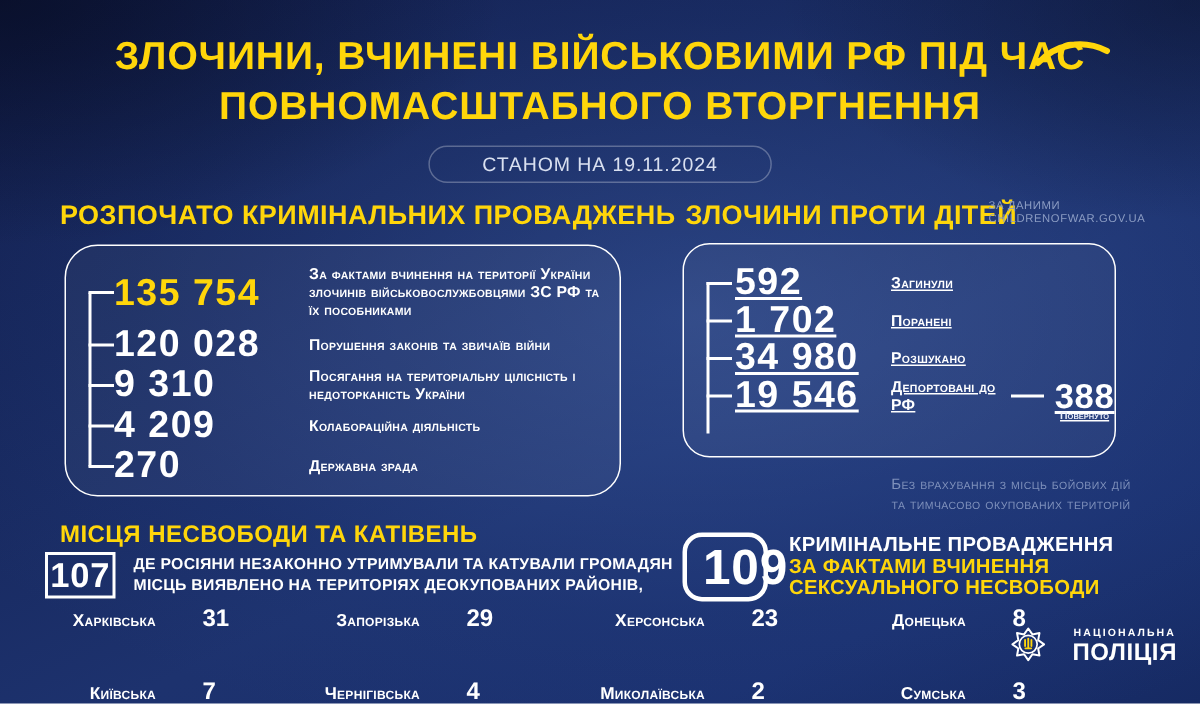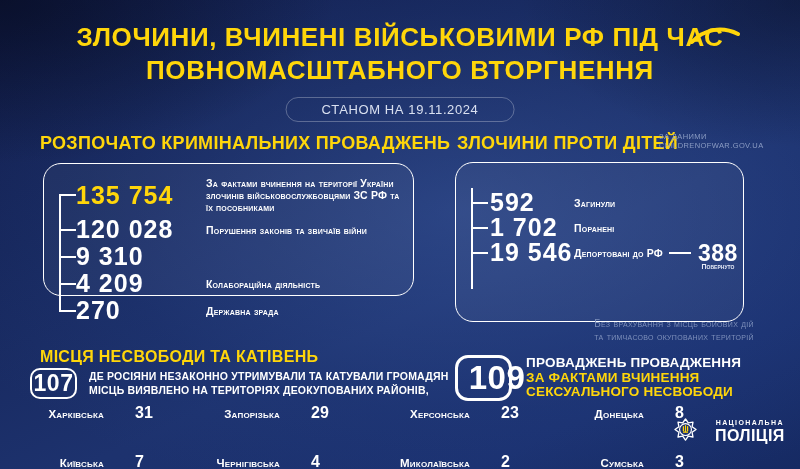--- a/index.html
+++ b/index.html
@@ -28,50 +28,50 @@
     padding:4px 35px;font-size:13px;color:#d9e0f0;letter-spacing:0.6px;white-space:nowrap;
   }
   .sec-heading{position:absolute;color:var(--yellow);font-weight:bold;font-size:18px;letter-spacing:0.3px;white-space:nowrap;}
   #proc-heading{left:40px;top:133px;}
   #child-heading{left:457px;top:133px;}
   .source{position:absolute;left:659px;top:132px;font-size:7.5px;line-height:9px;color:var(--muted);letter-spacing:0.4px;}
   .stat-box{
     position:absolute;border:1.5px solid #fff;border-radius:18px;
     background:rgba(255,255,255,0.045);
   }
-  #proc-box{left:43px;top:163px;width:371px;height:133px;padding-top:10px;}
-  #child-box{left:455px;top:162px;width:289px;height:160px;padding-top:27px;}
+  #proc-box{left:43px;top:163px;width:371px;height:168px;padding-top:10px;border-radius:22px;}
+  #child-box{left:455px;top:162px;width:289px;height:143px;padding-top:13px;text-decoration:underline;}
   .vline{position:absolute;width:2px;background:#fff;}
   #proc-vline{left:15px;top:31px;height:116px;}
   #child-vline{left:15px;top:25px;height:101px;}
   .srow{position:relative;display:flex;align-items:center;}
   .srow::before{content:"";position:absolute;left:15px;top:50%;margin-top:-1px;width:17px;height:2px;background:#fff;}
   #proc-box .srow{padding-left:32px;height:27px;}
   #proc-box .srow.tall{height:42px;}
   #child-box .srow{padding-left:34px;height:25px;}
   .val{font-weight:bold;font-size:25px;letter-spacing:1px;flex-shrink:0;}
   #proc-box .val{width:130px;}
   #child-box .val{width:84px;}
   .hl{color:var(--yellow);}
   .lbl{font-size:10.5px;font-weight:bold;line-height:12px;font-variant:small-caps;letter-spacing:0.2px;color:#fff;}
   #proc-box .lbl{width:198px;}
-  #child-box .lbl{width:150px;}
+  #child-box .lbl{width:150px;margin-left:20px;}
   #child-box .srow.last .lbl{width:auto;}
   .dash{width:22px;height:2px;background:#fff;margin:0 7px 0 6px;flex-shrink:0;}
   .ret{display:flex;flex-direction:column;align-items:center;margin-top:7px;}
   .ret .rv{font-size:23px;font-weight:bold;line-height:20px;letter-spacing:0.5px;}
   .ret .rl{font-size:7px;font-variant:small-caps;font-weight:bold;color:#e8ecf8;}
   .footnote{
     position:absolute;left:544px;top:318px;width:260px;text-align:center;
     font-size:10px;line-height:12.5px;color:#7e90bb;font-variant:small-caps;letter-spacing:0.3px;
   }
   #conf-heading{left:40px;top:348px;font-size:16px;}
   .badge{
     display:flex;align-items:center;justify-content:center;
-    border:2.5px solid #fff;border-radius:10px;font-weight:bold;color:#fff;flex-shrink:0;
+    border:2.5px solid #fff;border-radius:0;font-weight:bold;color:#fff;flex-shrink:0;
   }
   #badge-107{position:absolute;left:30px;top:368px;width:47px;height:31px;font-size:23px;letter-spacing:0.5px;}
   .conf-desc{
     position:absolute;left:89px;top:370px;font-size:10.5px;font-weight:bold;line-height:13.5px;letter-spacing:0.2px;
   }
   .regions{
     position:absolute;left:30px;top:404px;
     display:grid;grid-template-columns:74px 30px 84px 34px 94px 34px 78px 22px;
     column-gap:8px;row-gap:4px;align-items:baseline;gap:31px;
   }
@@ -107,20 +107,21 @@
   <div class="srow tall">
     <span class="val hl">135 754</span>
     <span class="lbl">За фактами вчинення на території України злочинів військовослужбовцями ЗС РФ та їх пособниками</span>
   </div>
   <div class="srow">
     <span class="val">120 028</span>
     <span class="lbl">Порушення законів та звичаїв війни</span>
   </div>
   <div class="srow">
     <span class="val">9 310</span>
+    <span class="lbl">Посягання на територіальну цілісність і недоторканість України</span>
   </div>
   <div class="srow">
     <span class="val">4 209</span>
     <span class="lbl">Колабораційна діяльність</span>
   </div>
   <div class="srow">
     <span class="val">270</span>
     <span class="lbl">Державна зрада</span>
   </div>
 </div>
@@ -133,20 +134,24 @@
 
 <div class="stat-box" id="child-box">
   <div class="vline" id="child-vline"></div>
   <div class="srow">
     <span class="val">592</span>
     <span class="lbl">Загинули</span>
   </div>
   <div class="srow">
     <span class="val">1 702</span>
     <span class="lbl">Поранені</span>
+  </div>
+  <div class="srow">
+    <span class="val">34 980</span>
+    <span class="lbl">Розшукано</span>
   </div>
   <div class="srow last">
     <span class="val">19 546</span>
     <span class="lbl">Депортовані до РФ</span>
     <span class="dash"></span>
     <span class="ret">
       <span class="rv">388</span>
       <span class="rl">Повернуто</span>
     </span>
   </div>
@@ -179,21 +184,21 @@
   <span class="region-val">4</span>
   <span class="region-name">Миколаївська</span>
   <span class="region-val">2</span>
   <span class="region-name">Сумська</span>
   <span class="region-val">3</span>
 </div>
 
 <div class="sv">
   <div class="badge" id="badge-109">109</div>
   <div class="sv-lines">
-    <div>ПРОВАДЖЕНЬ ПРОВАДЖЕННЯ</div>
+    <div>КРИМІНАЛЬНЕ ПРОВАДЖЕННЯ</div>
     <div class="y">ЗА ФАКТАМИ ВЧИНЕННЯ</div>
     <div class="y">СЕКСУАЛЬНОГО НЕСВОБОДИ</div>
   </div>
 </div>
 
 <div class="logo">
   <svg width="23" height="27" viewBox="0 0 24 28">
     <polygon points="12,2 14.9,6.1 19.8,5.2 18.9,10.1 23,13 18.9,15.9 19.8,20.8 14.9,19.9 12,24 9.1,19.9 4.2,20.8 5.1,15.9 1,13 5.1,10.1 4.2,5.2 9.1,6.1" fill="none" stroke="#fff" stroke-width="1.4" stroke-linejoin="round"></polygon>
     <circle cx="12" cy="13" r="6.2" fill="none" stroke="#fff" stroke-width="1.2"></circle>
     <path d="M9.8 10 v4.2 M12 9 v6 M14.2 10 v4.2 M10 15.8 h4" stroke="#FFD60A" stroke-width="1.3" fill="none" stroke-linecap="round"></path>

